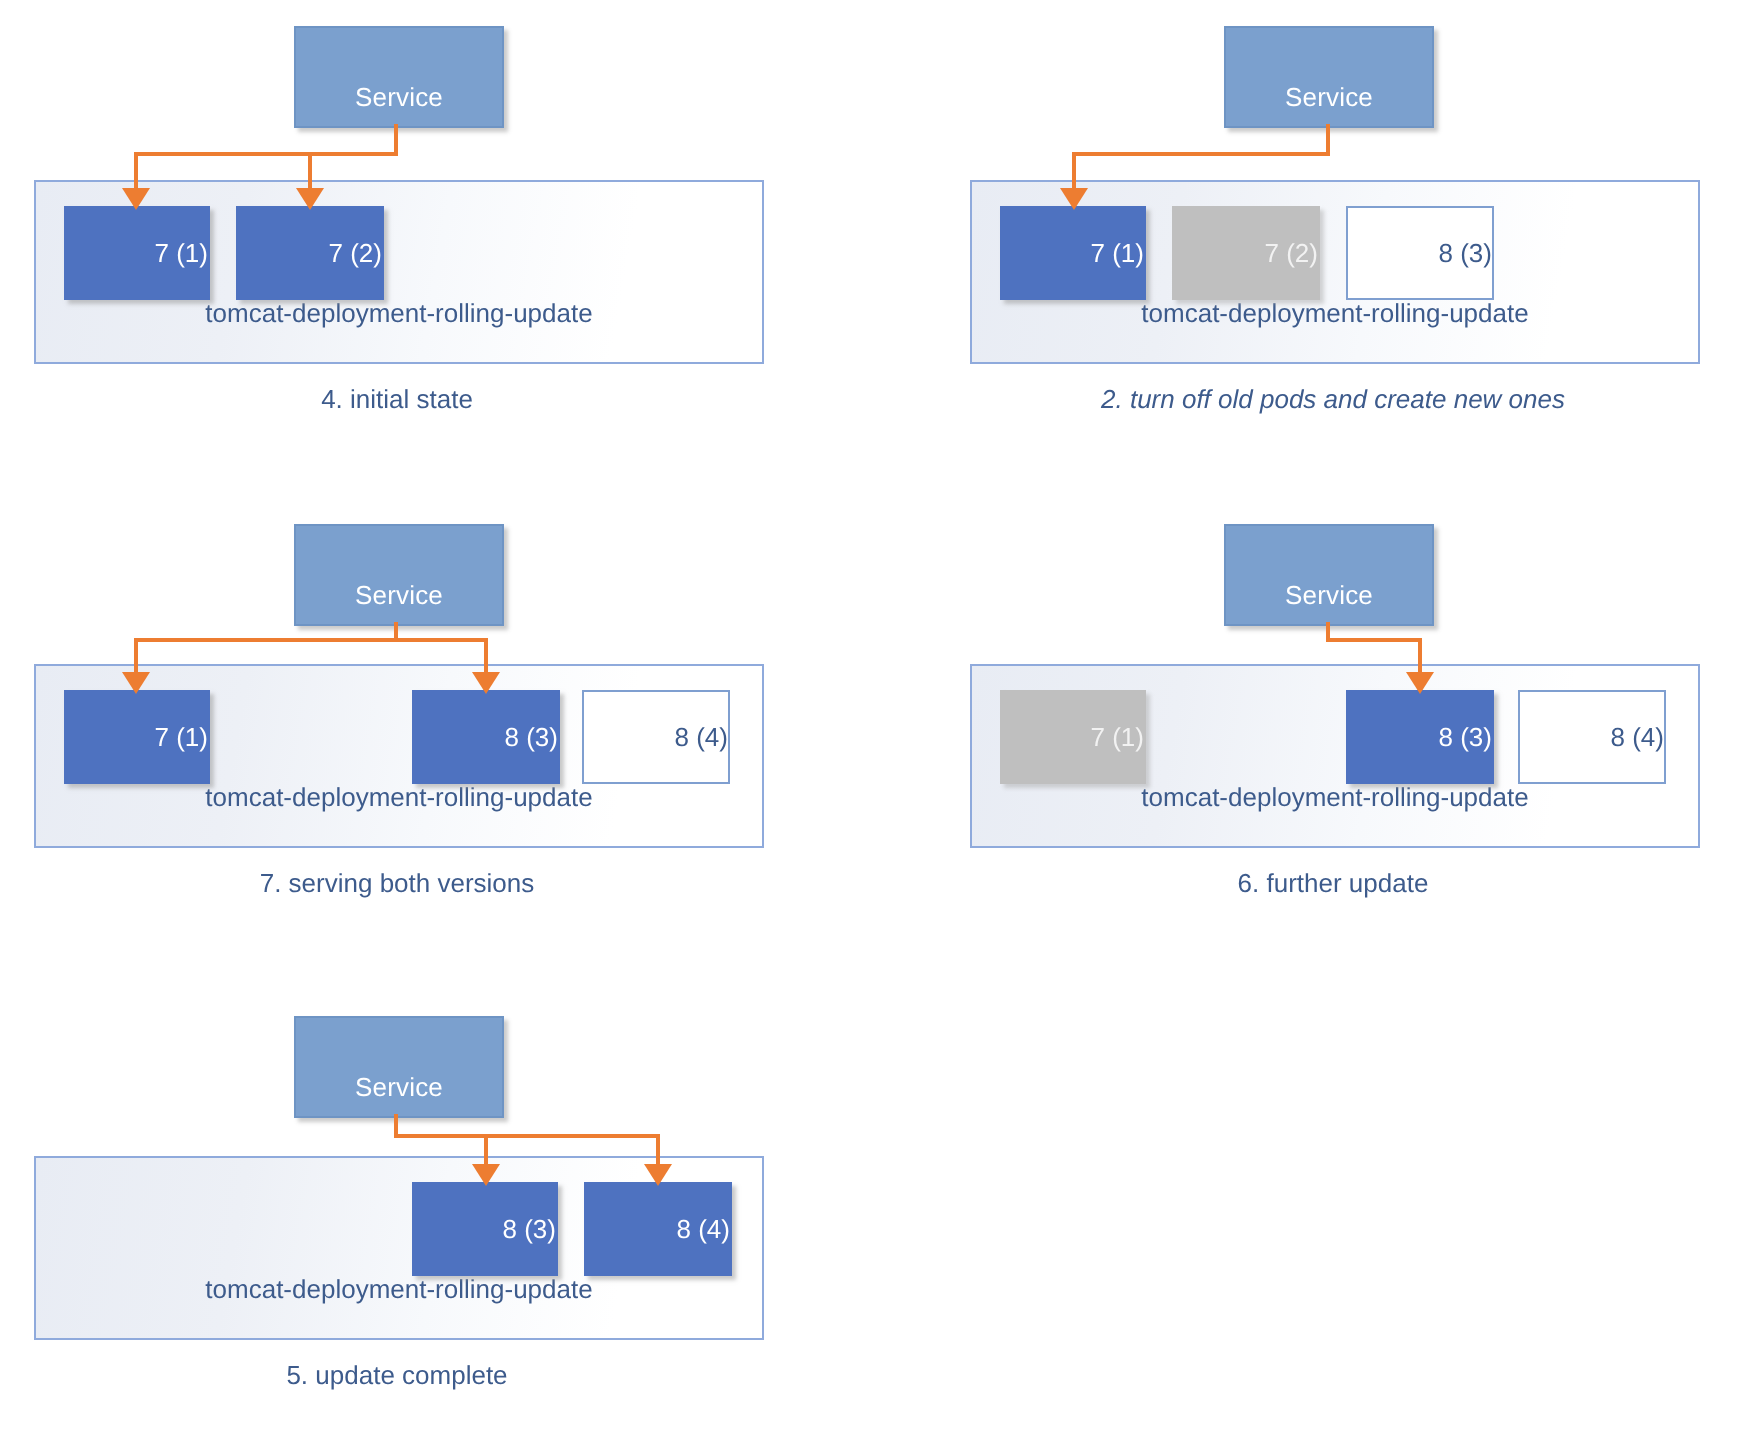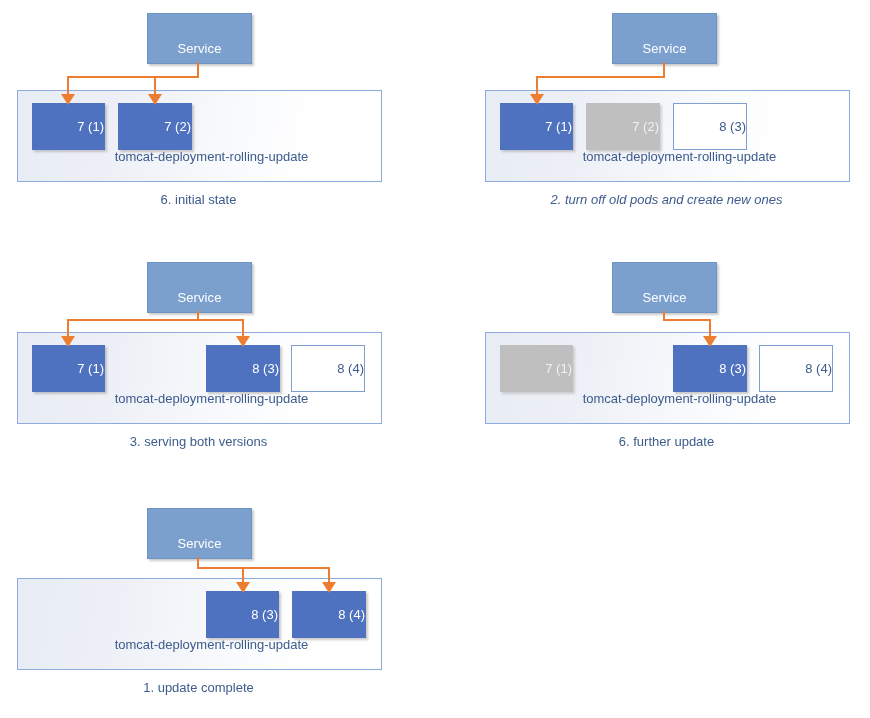--- a/index.html
+++ b/index.html
@@ -47,21 +47,20 @@
     border: 1px solid #8FAADC;
   }
   .deployment-label {
     position: absolute;
     left: 0;
     width: 100%;
     text-align: center;
     color: #3D5B8C;
     font-size: 13px;
     white-space: nowrap;
-    margin-left: 12px;
   }
   
   .pod {
     position: absolute;
     display: flex;
     align-items: center;
     justify-content: flex-end;
     font-size: 13px;
     box-sizing: border-box;
   }
@@ -123,21 +122,21 @@
 
     <svg class="arrows">
       <g stroke="#ED7D31" stroke-width="2" fill="none">
         <path d="M198,62 L198,77 L68,77 L68,94"></path>
         <path d="M198,77 L155,77 L155,94"></path>
       </g>
       <polygon points="61,94 75,94 68,105" fill="#ED7D31"></polygon>
       <polygon points="148,94 162,94 155,105" fill="#ED7D31"></polygon>
     </svg>
 
-    <div class="caption" style="left:17px; top:192px; width:363px;">6. initial state</div>
+    <div class="caption" style="left:17px; top:192px; width:363px;">4. initial state</div>
   </div>
 
   <div class="panel">
 
     <div class="service-box" style="left:612px; top:13px; width:103px; height:49px;">
       <span class="service-label">Service</span>
     </div>
 
     <div class="deployment-box" style="left:485px; top:90px; width:363px; height:90px;">
       <div class="deployment-label" style="top:58px;">tomcat-deployment-rolling-update</div>
@@ -185,21 +184,21 @@
 
     <svg class="arrows">
       <g stroke="#ED7D31" stroke-width="2" fill="none">
         <path d="M198,311 L198,320 L68,320 L68,336"></path>
         <path d="M198,320 L243,320 L243,336"></path>
       </g>
       <polygon points="61,336 75,336 68,347" fill="#ED7D31"></polygon>
       <polygon points="236,336 250,336 243,347" fill="#ED7D31"></polygon>
     </svg>
 
-    <div class="caption" style="left:17px; top:434px; width:363px;">3. serving both versions</div>
+    <div class="caption" style="left:17px; top:434px; width:363px;">7. serving both versions</div>
   </div>
 
   <div class="panel">
 
     <div class="service-box" style="left:612px; top:262px; width:103px; height:49px;">
       <span class="service-label">Service</span>
     </div>
 
     <div class="deployment-box" style="left:485px; top:332px; width:363px; height:90px;">
       <div class="deployment-label" style="top:58px;">tomcat-deployment-rolling-update</div>
@@ -244,16 +243,16 @@
 
     <svg class="arrows">
       <g stroke="#ED7D31" stroke-width="2" fill="none">
         <path d="M198,557 L198,568 L243,568 L243,582"></path>
         <path d="M198,568 L329,568 L329,582"></path>
       </g>
       <polygon points="236,582 250,582 243,593" fill="#ED7D31"></polygon>
       <polygon points="322,582 336,582 329,593" fill="#ED7D31"></polygon>
     </svg>
 
-    <div class="caption" style="left:17px; top:680px; width:363px;">1. update complete</div>
+    <div class="caption" style="left:17px; top:680px; width:363px;">5. update complete</div>
   </div>
 
 </div>
 
 </body></html>

